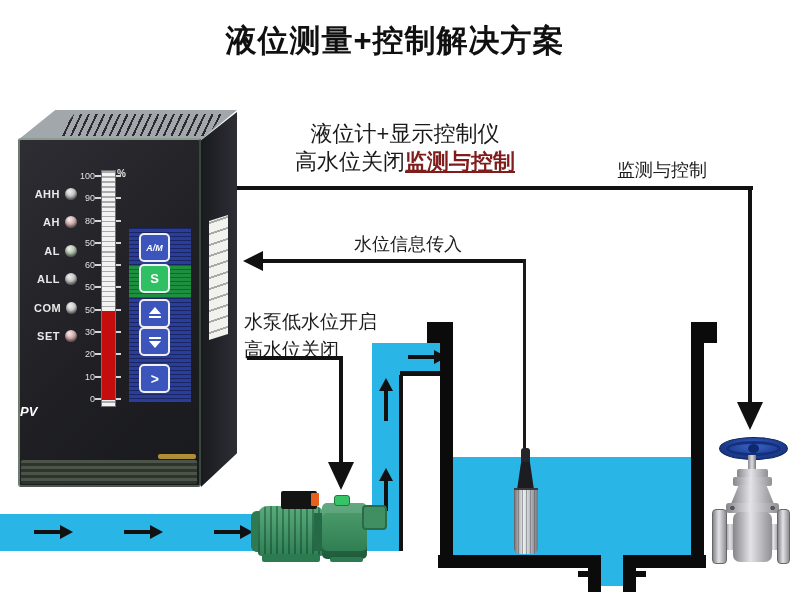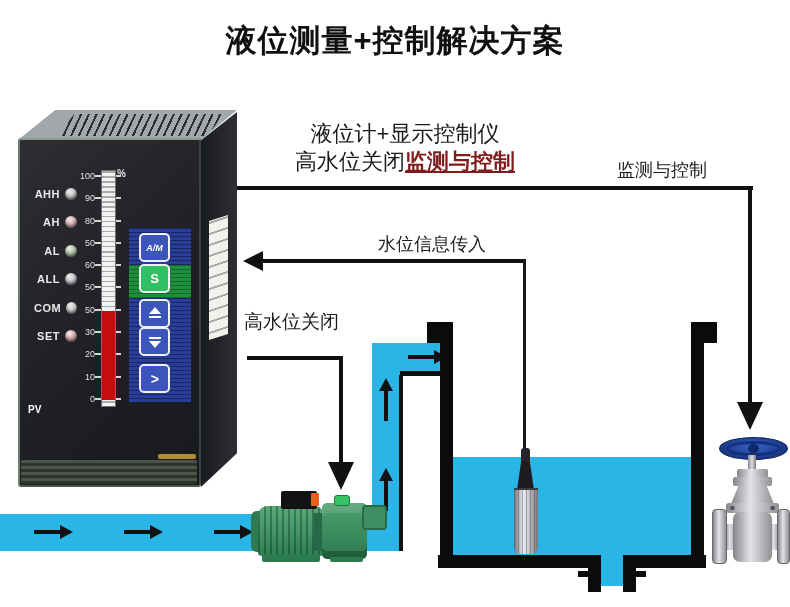--- a/index.html
+++ b/index.html
@@ -5,21 +5,21 @@
   html,body{margin:0;padding:0;background:#fff;}
   .canvas{position:relative;width:790px;height:607px;background:#ffffff;overflow:hidden;
           font-family:"Liberation Sans","DejaVu Sans",sans-serif;}
   .abs{position:absolute;}
   
   .title{left:0;right:0;top:20px;text-align:center;font-size:31px;font-weight:bold;color:#101010;letter-spacing:1px;}
   .subtitle{left:255px;top:120px;width:300px;text-align:center;font-size:22px;color:#1a1a1a;line-height:28px;}
   .subtitle .hl{color:#7f1d1d;font-weight:bold;text-decoration:underline;}
   .ann{font-size:18px;color:#1c1c1c;}
   .ann-valve{left:596px;top:158px;width:132px;text-align:center;}
-  .ann-info{left:354px;top:232px;width:132px;text-align:right;}
+  .ann-info{left:354px;top:232px;width:132px;text-align:left;}
   .ann-pump{left:244px;top:308px;width:200px;text-align:left;font-size:19px;line-height:28px;}
   
   .line{position:absolute;background:var(--line);}
   .tk{position:absolute;background:#0b0b0b;}
   .cy{position:absolute;background:var(--pipe);}
   .big-head-down{position:absolute;width:0;height:0;border-left:13px solid transparent;border-right:13px solid transparent;border-top:28px solid var(--line);}
   .big-head-left{position:absolute;width:0;height:0;border-top:10px solid transparent;border-bottom:10px solid transparent;border-right:20px solid var(--line);}
   .arrow-right{position:absolute;display:flex;align-items:center;}
   .arrow-right .shaft{width:26px;height:4px;background:var(--line);}
   .arrow-right .head{width:0;height:0;border-left:13px solid var(--line);border-top:7px solid transparent;border-bottom:7px solid transparent;}
@@ -56,21 +56,21 @@
   .scale-unit{position:absolute;left:97px;top:28px;font-size:10px;color:#e0e0e0;font-weight:bold;}
   .band{position:absolute;left:109px;width:62px;}
   .band.blue{background:#2a3e99;background-image:repeating-linear-gradient(180deg,rgba(0,0,20,.4) 0 1px,transparent 1px 4px);}
   .band.green{background:#1d8f3e;background-image:repeating-linear-gradient(180deg,rgba(0,30,0,.35) 0 1px,transparent 1px 4px);}
   .btn{position:absolute;left:119px;width:27px;height:25px;border:2px solid #eef0f6;border-radius:5px;
        display:flex;flex-direction:column;align-items:center;justify-content:center;color:#fff;font-weight:bold;}
   .btn.blue{background:#3b55bd;font-style:italic;} .btn.green{background:#2fc063;}
   .btn .t-up{width:0;height:0;border-left:6px solid transparent;border-right:6px solid transparent;border-bottom:7px solid #fff;}
   .btn .t-down{width:0;height:0;border-left:6px solid transparent;border-right:6px solid transparent;border-top:7px solid #fff;}
   .btn .bar{width:12px;height:2px;background:#fff;margin:2px 0;}
-  .pv-label{position:absolute;left:8px;top:264px;font-size:10px;font-weight:bold;color:#fff;}
+  .pv-label{position:absolute;left:0;top:264px;font-size:13px;font-weight:bold;font-style:italic;color:#fff;}
   .pv-display{position:absolute;left:37px;top:269px;width:136px;height:47px;background:#070707;border:1px solid #000;border-radius:2px;
        display:flex;align-items:center;justify-content:center;color:#dcd7c6;
        font-family:"DejaVu Sans Mono",monospace;font-weight:bold;font-size:26px;letter-spacing:2px;}
   .grille{position:absolute;left:1px;top:320px;width:176px;height:24px;border-radius:2px;
        background:repeating-linear-gradient(180deg,#4c544a 0 3px,#2d342b 3px 6px);}
   .watermark{position:absolute;left:138px;top:314px;width:38px;height:5px;background:#c9a23b;opacity:.85;border-radius:2px;}
   
   .sensor-conn{left:521px;top:448px;width:9px;height:16px;background:#25252a;border-radius:3px 3px 0 0;}
   .sensor-cone{left:517px;top:462px;width:17px;height:28px;background:#1c1c21;clip-path:polygon(24% 0,76% 0,100% 100%,0 100%);}
   .sensor-body{left:514px;top:488px;width:24px;height:66px;border-radius:0 0 6px 6px;border-top:2px solid #3a3a3f;box-sizing:border-box;
@@ -115,20 +115,21 @@
   <div class="abs title">液位测量+控制解决方案</div>
 
   <div class="abs subtitle">
     <div>液位计+显示控制仪</div>
     <div><span>高水位关闭</span><span class="hl">监测与控制</span></div>
   </div>
 
   <div class="abs ann ann-valve">监测与控制</div>
   <div class="abs ann ann-info">水位信息传入</div>
   <div class="abs ann ann-pump">
+    <div>水泵低水位开启</div>
     <div>高水位关闭</div>
   </div>
 
   <div class="line" style="left:237px;top:186px;width:516px;height:4px;"></div>
   <div class="line" style="left:748px;top:186px;width:4px;height:218px;"></div>
   <div class="big-head-down" style="left:737px;top:402px;"></div>
 
   <div class="line" style="left:258px;top:259px;width:267px;height:4px;"></div>
   <div class="big-head-left" style="left:243px;top:251px;"></div>
   <div class="line" style="left:523px;top:259px;width:3px;height:193px;background:#1a1a1a;"></div>

